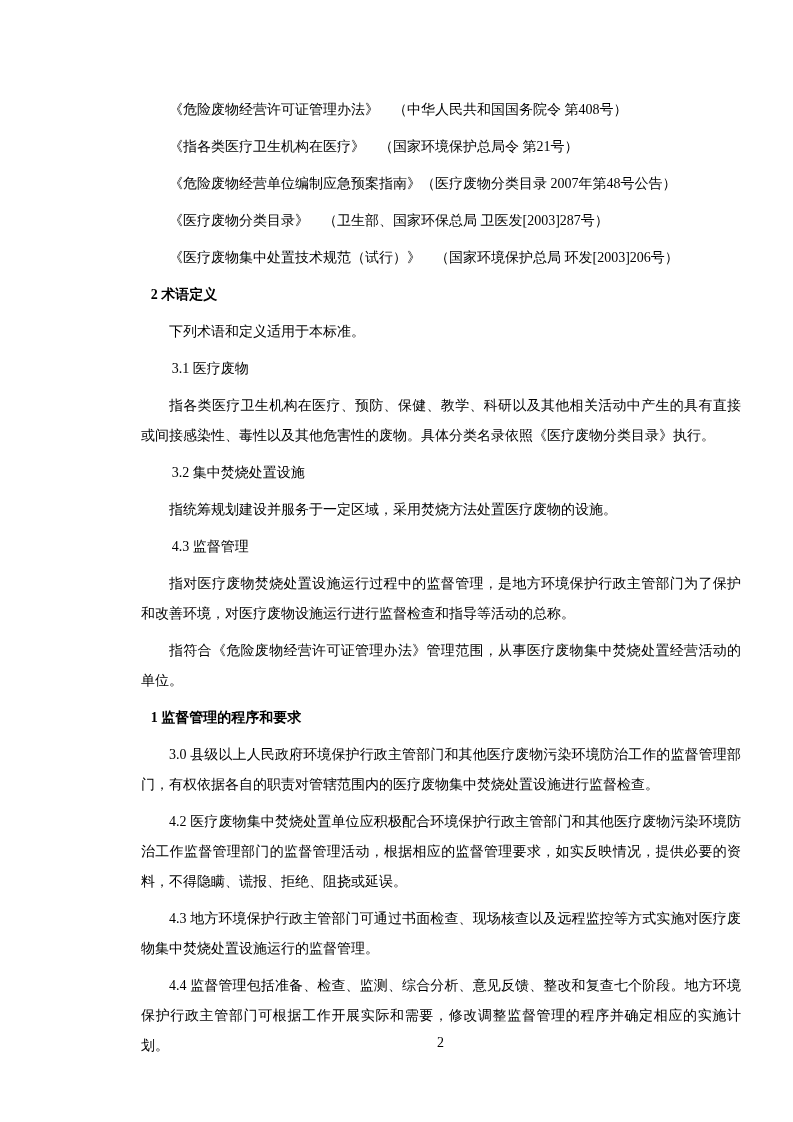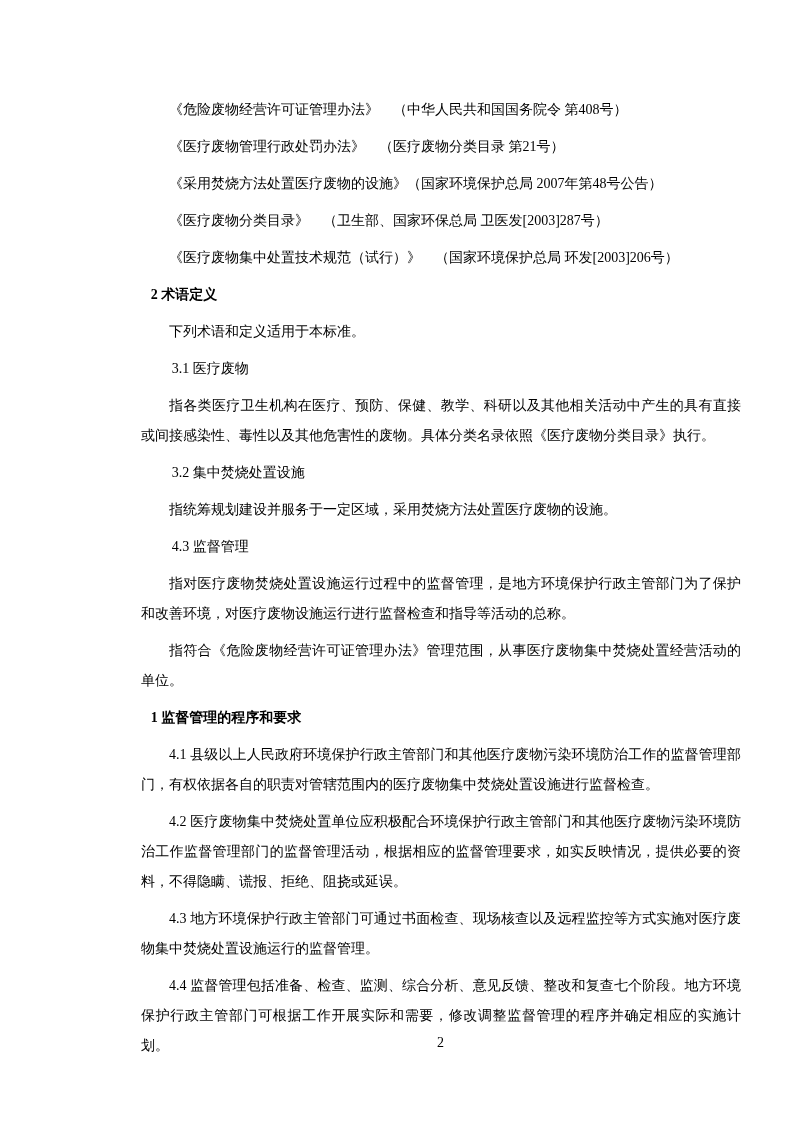--- a/index.html
+++ b/index.html
@@ -57,41 +57,41 @@
     color: #000000;
   }
 </style>
 </head>
 <body>
 
 <div class="page">
   <div class="content">
 
     <p class="block ref">《危险废物经营许可证管理办法》　（中华人民共和国国务院令 第408号）</p>
-    <p class="block ref">《医疗废物管理行政处罚办法》　（医疗废物分类目录 第21号）</p>
-    <p class="block ref">《采用焚烧方法处置医疗废物的设施》（国家环境保护总局 2007年第48号公告）</p>
+    <p class="block ref">《指各类医疗卫生机构在医疗》　（国家环境保护总局令 第21号）</p>
+    <p class="block ref">《危险废物经营单位编制应急预案指南》（医疗废物分类目录 2007年第48号公告）</p>
     <p class="block ref">《医疗废物分类目录》　（卫生部、国家环保总局 卫医发[2003]287号）</p>
     <p class="block ref">《医疗废物集中处置技术规范（试行）》　（国家环境保护总局 环发[2003]206号）</p>
 
     <h2 class="block sec-h">2 术语定义</h2>
     <p class="block para">下列术语和定义适用于本标准。</p>
 
     <h3 class="block sub-h">3.1 医疗废物</h3>
     <p class="block para">指各类医疗卫生机构在医疗、预防、保健、教学、科研以及其他相关活动中产生的具有直接或间接感染性、毒性以及其他危害性的废物。具体分类名录依照《医疗废物分类目录》执行。</p>
 
     <h3 class="block sub-h">3.2 集中焚烧处置设施</h3>
     <p class="block para">指统筹规划建设并服务于一定区域，采用焚烧方法处置医疗废物的设施。</p>
 
     <h3 class="block sub-h">4.3 监督管理</h3>
     <p class="block para">指对医疗废物焚烧处置设施运行过程中的监督管理，是地方环境保护行政主管部门为了保护和改善环境，对医疗废物设施运行进行监督检查和指导等活动的总称。</p>
 
     <p class="block para">指符合《危险废物经营许可证管理办法》管理范围，从事医疗废物集中焚烧处置经营活动的单位。</p>
 
     <h2 class="block sec-h">1 监督管理的程序和要求</h2>
-    <p class="block para">4.1 县级以上人民政府环境保护行政主管部门和其他医疗废物污染环境防治工作的监督管理部门，有权依据各自的职责对管辖范围内的医疗废物集中焚烧处置设施进行监督检查。</p>
+    <p class="block para">3.0 县级以上人民政府环境保护行政主管部门和其他医疗废物污染环境防治工作的监督管理部门，有权依据各自的职责对管辖范围内的医疗废物集中焚烧处置设施进行监督检查。</p>
     <p class="block para">4.2 医疗废物集中焚烧处置单位应积极配合环境保护行政主管部门和其他医疗废物污染环境防治工作监督管理部门的监督管理活动，根据相应的监督管理要求，如实反映情况，提供必要的资料，不得隐瞒、谎报、拒绝、阻挠或延误。</p>
     <p class="block para">4.3 地方环境保护行政主管部门可通过书面检查、现场核查以及远程监控等方式实施对医疗废物集中焚烧处置设施运行的监督管理。</p>
     <p class="block para">4.4 监督管理包括准备、检查、监测、综合分析、意见反馈、整改和复查七个阶段。地方环境保护行政主管部门可根据工作开展实际和需要，修改调整监督管理的程序并确定相应的实施计划。</p>
 
   </div>
 
   <div class="page-number">2</div>
 </div>
 
 </body></html>

